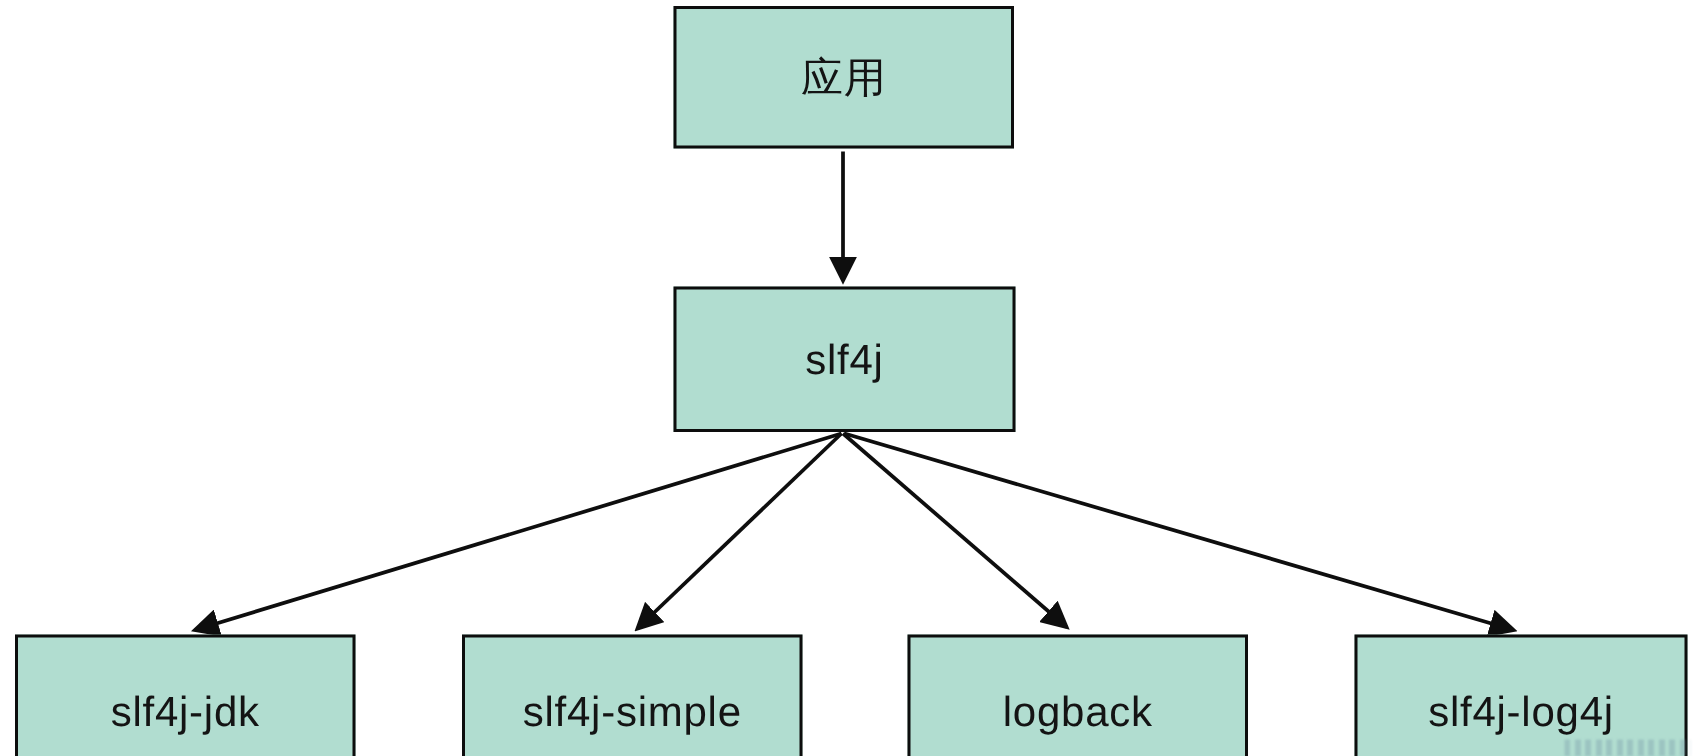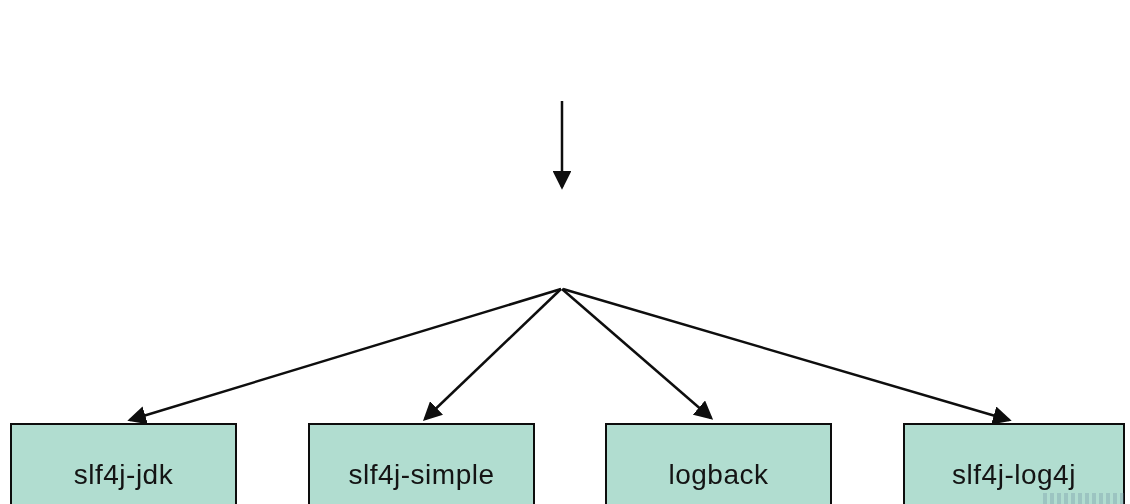--- a/index.html
+++ b/index.html
@@ -56,21 +56,27 @@
         <path d="M 0 0 L 10 5 L 0 10 z" fill="#0e0e0e"></path>
       </marker>
     </defs>
     <line x1="562" y1="101" x2="562" y2="187" marker-end="url(#arrowhead)"></line>
     <line x1="561" y1="289" x2="130" y2="420" marker-end="url(#arrowhead)"></line>
     <line x1="561" y1="289" x2="425" y2="419" marker-end="url(#arrowhead)"></line>
     <line x1="562" y1="289" x2="711" y2="418" marker-end="url(#arrowhead)"></line>
     <line x1="563" y1="289" x2="1009" y2="420" marker-end="url(#arrowhead)"></line>
   </svg>
 
+  <div class="node" style="left:449px; top:4px;  width:227px; height:95px;">
+    <span>应用</span>
+  </div>
 
+  <div class="node" style="left:449px; top:191px; width:228px; height:97px;">
+    <span>slf4j</span>
+  </div>
 
   <div class="node" style="left:10px;  top:423px; width:227px; height:104px;">
     <span>slf4j-jdk</span>
   </div>
 
   <div class="node" style="left:308px; top:423px; width:227px; height:104px;">
     <span>slf4j-simple</span>
   </div>
 
   <div class="node" style="left:605px; top:423px; width:227px; height:104px;">

